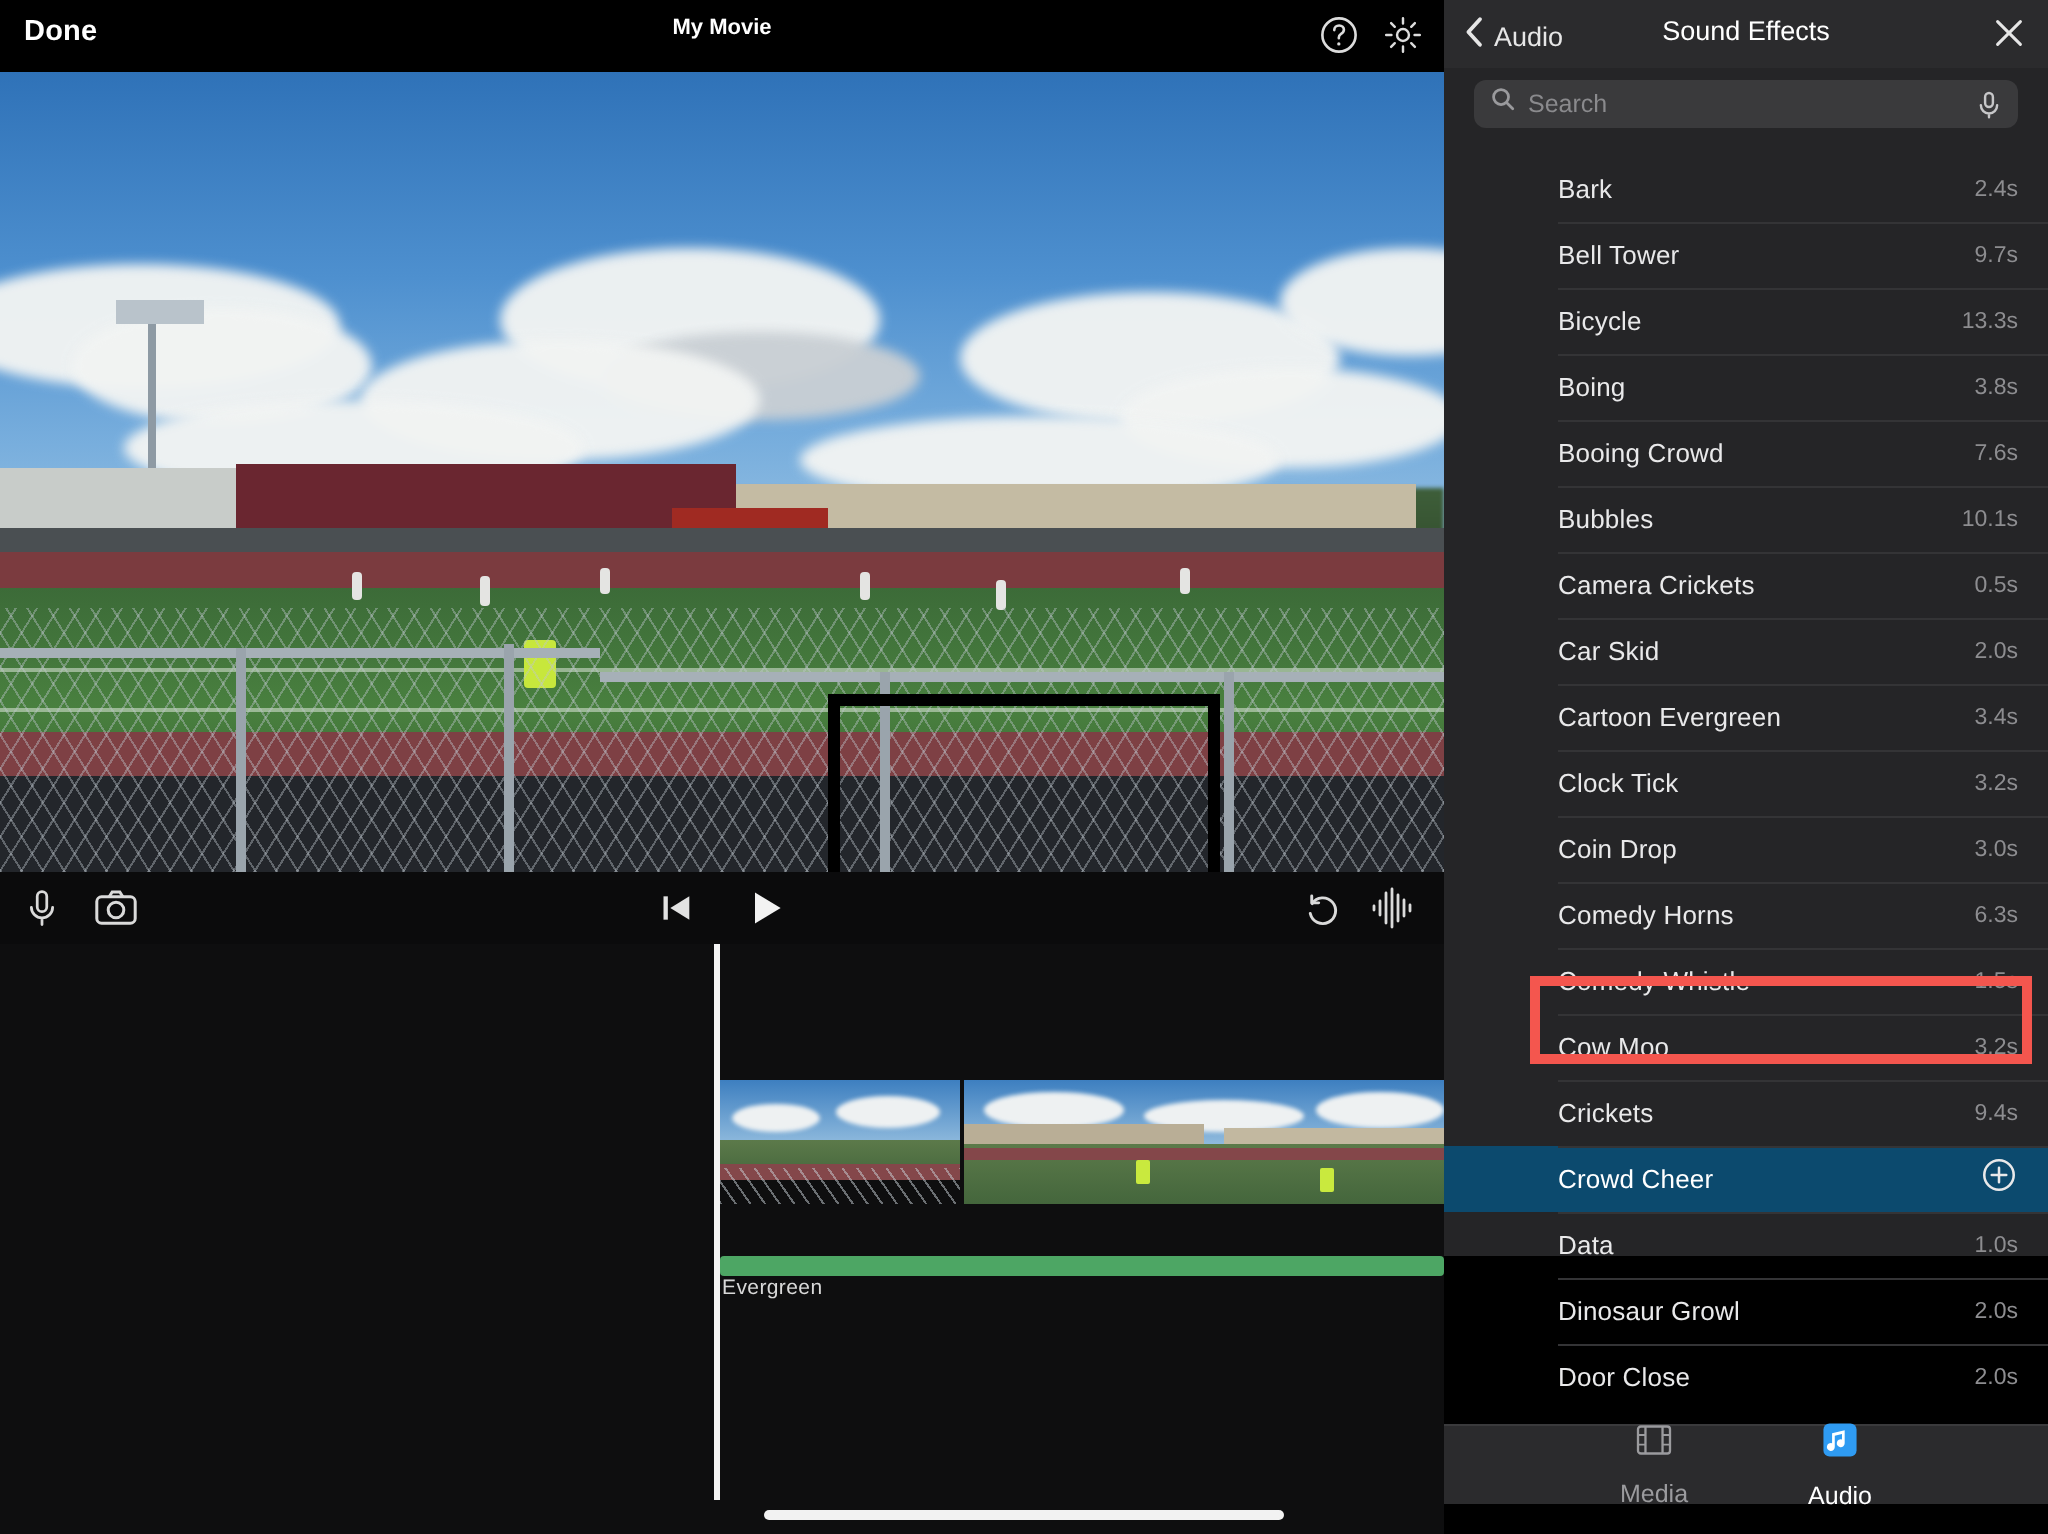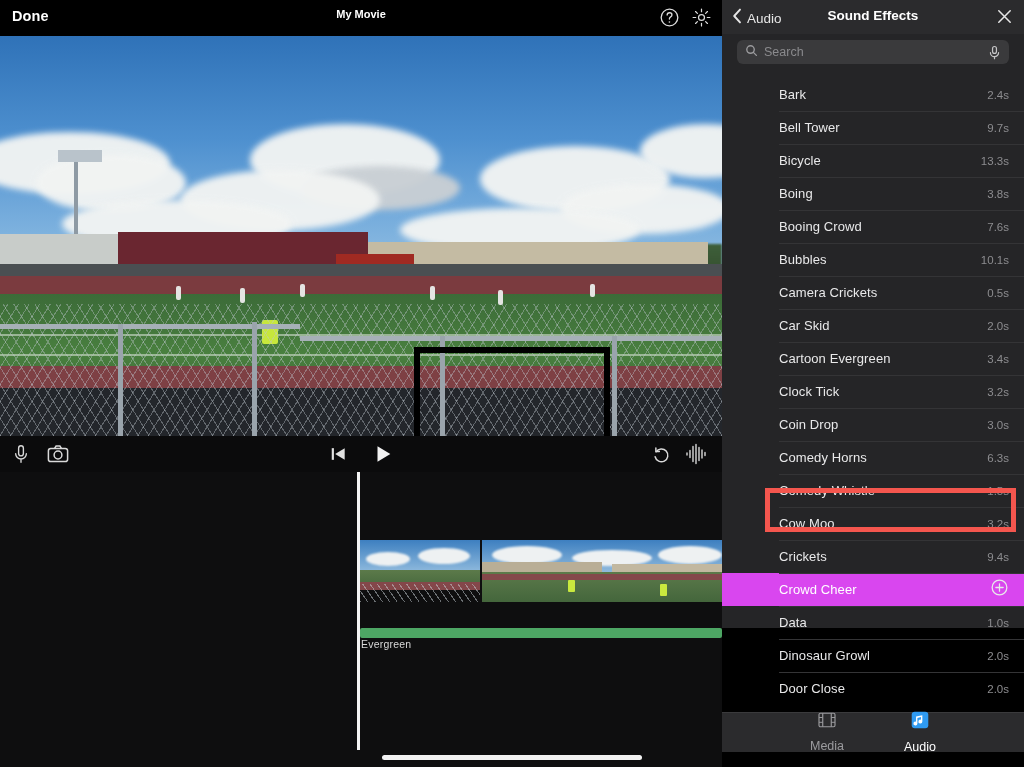--- a/index.html
+++ b/index.html
@@ -172,21 +172,21 @@
     position: absolute; left: 0; top: 0; width: 302px; height: 34px;
     background: #2b2b2d;
   }
   #back-button {
     position: absolute; left: 10px; top: 8px; display: flex; align-items: center;
     gap: 5px; cursor: pointer;
   }
   #back-label { font-size: 13.5px; color: #e6e6e6; }
   #panel-title {
     position: absolute; left: 0; top: 8px; width: 302px; text-align: center;
-    font-size: 13.5px; font-weight: 700; color: #ffffff;
+    font-size: 13.5px; font-weight: 400; color: #ffffff;
   }
   #close-button { position: absolute; right: 10px; top: 7px; cursor: pointer; }
 
   #search-bar {
     position: absolute; left: 15px; top: 40px; width: 272px; height: 24px;
     background: #3a3a3c; border-radius: 6px; display: flex; align-items: center;
     padding: 0 8px; gap: 6px;
   }
   #search-input {
     flex: 1; background: transparent; border: 0; outline: none;
@@ -202,21 +202,21 @@
   .sfx-row {
     position: relative; height: 33px; display: flex; align-items: center;
     padding-left: 57px; padding-right: 15px; cursor: pointer;
   }
   .sfx-row + .sfx-row::before {
     content: ""; position: absolute; left: 57px; right: 0; top: 0;
     height: 1px; background: #343436;
   }
   .sfx-name { flex: 1; font-size: 13px; color: #e9e9ea; letter-spacing: .1px; }
   .sfx-dur { font-size: 11.5px; color: #8d8d90; }
-  .sfx-row.selected { background: #d946ef; }
+  .sfx-row.selected { background: #0c4a6e; }
   .sfx-row.selected .sfx-name { color: #ffffff; }
   .add-icon { width: 19px; height: 19px; }
   #crowd-cheer-highlight {
     position: absolute; left: 43px; top: 488px; width: 251px; height: 44px;
     border: 5px solid #f4564e; pointer-events: none; z-index: 4;
   }
 
   #panel-tabbar {
     position: absolute; left: 0; top: 712px; width: 302px; height: 40px;
     background: #2b2b2d; display: flex; align-items: center; justify-content: center;

